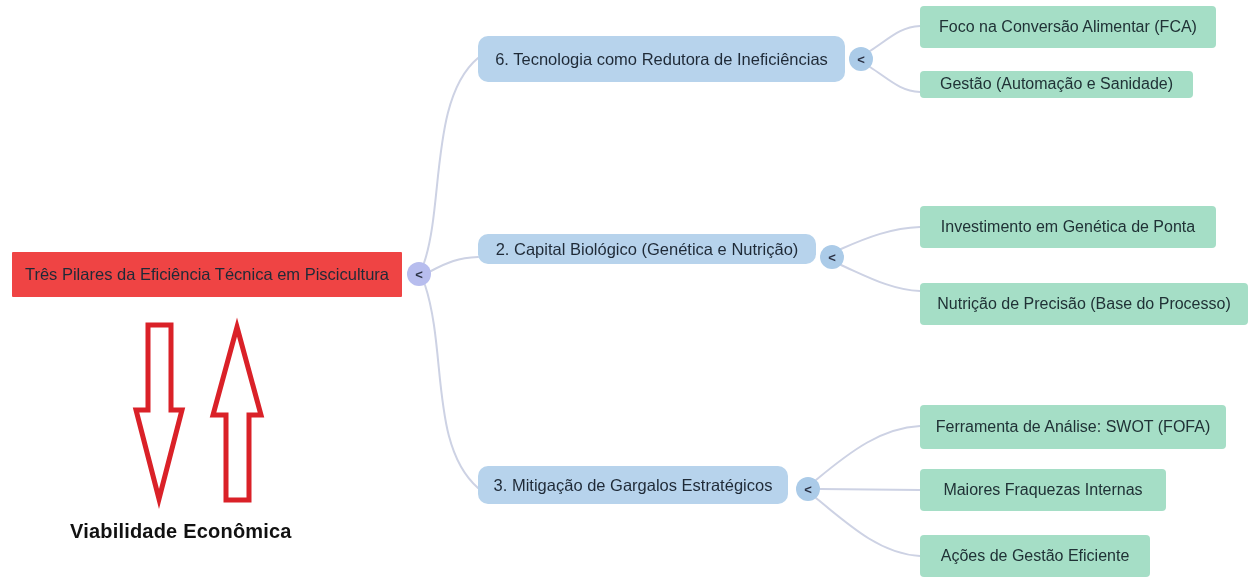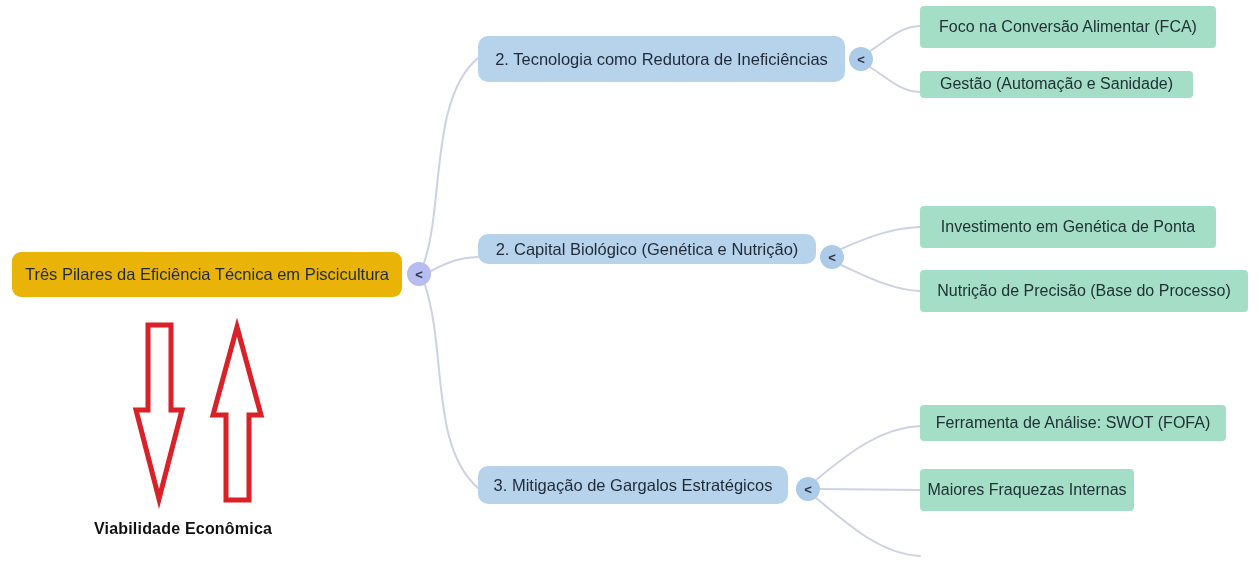--- a/index.html
+++ b/index.html
@@ -19,21 +19,21 @@
     align-items: center;
     justify-content: center;
     text-align: center;
     color: #1f2a37;
     font-size: 16.5px;
     line-height: 1.15;
     box-sizing: border-box;
     padding: 0 14px;
     white-space: nowrap;
   }
-  .root-node   { background: #eab308; border-radius: 9px; }
+  .root-node   { background: #ef4444; border-radius: 1px; }
   .branch-node { background: #b7d3ec; border-radius: 10px; }
   .leaf-node   { background: #a5dec6; border-radius: 4px; font-size: 16px; color: #203236; }
   .toggle {
     position: absolute;
     z-index: 3;
     width: 24px;
     height: 24px;
     border-radius: 50%;
     display: flex;
     align-items: center;
@@ -43,23 +43,22 @@
     color: #2b3245;
     cursor: pointer;
     user-select: none;
   }
   .toggle-root   { background: #b7bdee; }
   .toggle-branch { background: #abcbe8; }
   .annotation-label {
     position: absolute;
     z-index: 2;
     font-weight: bold;
-    font-size: 16px;
+    font-size: 20px;
     color: #111111;
-    text-align: center;
     letter-spacing: 0.2px;
   }
 </style>
 </head>
 <body>
 
 <div id="canvas">
 
   <svg id="wires" width="1259" height="586" viewBox="0 0 1259 586">
     <g fill="none" stroke="#cdd2e4" stroke-width="2" stroke-linecap="round">
@@ -81,55 +80,58 @@
   </svg>
 
   <div class="node root-node" style="left:12px; top:252px; width:390px; height:45px;">
     <span>Três Pilares da Eficiência Técnica em Piscicultura</span>
   </div>
   <div class="toggle toggle-root" style="left:407px; top:262px;">
     <span>&lt;</span>
   </div>
 
   <div class="node branch-node" style="left:478px; top:36px; width:367px; height:46px;">
-    <span>2. Tecnologia como Redutora de Ineficiências</span>
+    <span>6. Tecnologia como Redutora de Ineficiências</span>
   </div>
   <div class="toggle toggle-branch" style="left:849px; top:47px;">
     <span>&lt;</span>
   </div>
   <div class="node leaf-node" style="left:920px; top:6px; width:296px; height:42px;">
     <span>Foco na Conversão Alimentar (FCA)</span>
   </div>
   <div class="node leaf-node" style="left:920px; top:71px; width:273px; height:27px;">
     <span>Gestão (Automação e Sanidade)</span>
   </div>
 
   <div class="node branch-node" style="left:478px; top:234px; width:338px; height:30px;">
     <span>2. Capital Biológico (Genética e Nutrição)</span>
   </div>
   <div class="toggle toggle-branch" style="left:820px; top:245px;">
     <span>&lt;</span>
   </div>
   <div class="node leaf-node" style="left:920px; top:206px; width:296px; height:42px;text-align:center;">
     <span>Investimento em Genética de Ponta</span>
   </div>
-  <div class="node leaf-node" style="left:920px; top:270px; width:328px; height:42px;">
+  <div class="node leaf-node" style="left:920px; top:283px; width:328px; height:42px;">
     <span>Nutrição de Precisão (Base do Processo)</span>
   </div>
 
   <div class="node branch-node" style="left:478px; top:466px; width:310px; height:38px;">
     <span>3. Mitigação de Gargalos Estratégicos</span>
   </div>
   <div class="toggle toggle-branch" style="left:796px; top:477px;">
     <span>&lt;</span>
   </div>
-  <div class="node leaf-node" style="left:920px; top:405px; width:306px; height:36px;">
+  <div class="node leaf-node" style="left:920px; top:405px; width:306px; height:44px;">
     <span>Ferramenta de Análise: SWOT (FOFA)</span>
   </div>
-  <div class="node leaf-node" style="left:920px; top:469px; width:214px; height:42px;">
+  <div class="node leaf-node" style="left:920px; top:469px; width:246px; height:42px;">
     <span>Maiores Fraquezas Internas</span>
+  </div>
+  <div class="node leaf-node" style="left:920px; top:535px; width:230px; height:42px;">
+    <span>Ações de Gestão Eficiente</span>
   </div>
 
   <div class="annotation-label" style="left:70px; top:520px; width:226px;">
     <span>Viabilidade Econômica</span>
   </div>
 
 </div>
 
 </body></html>

